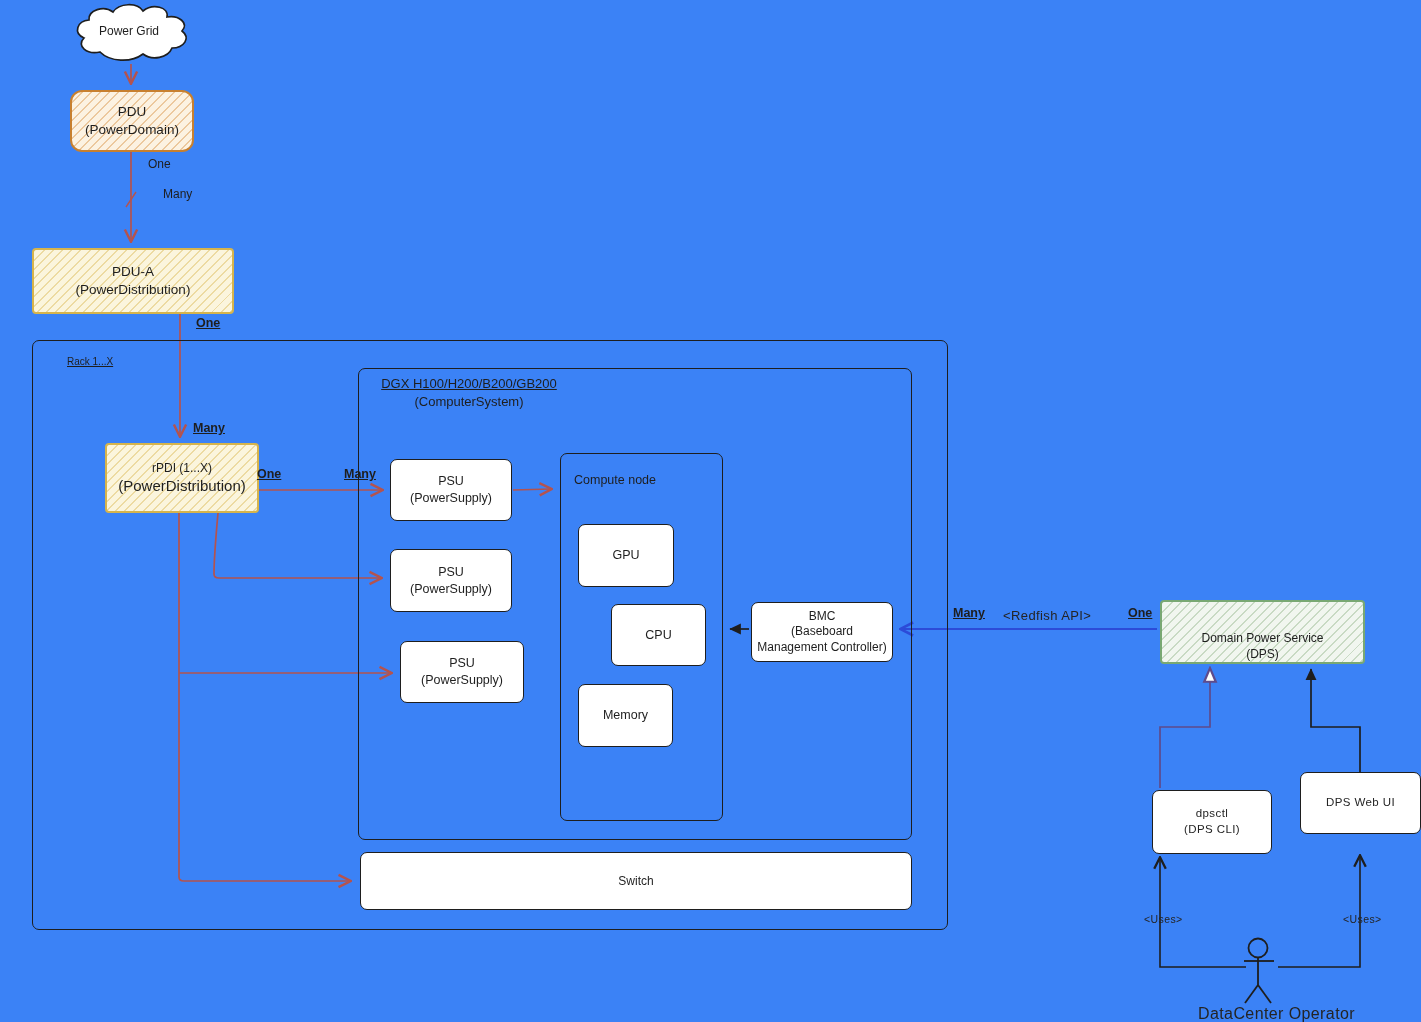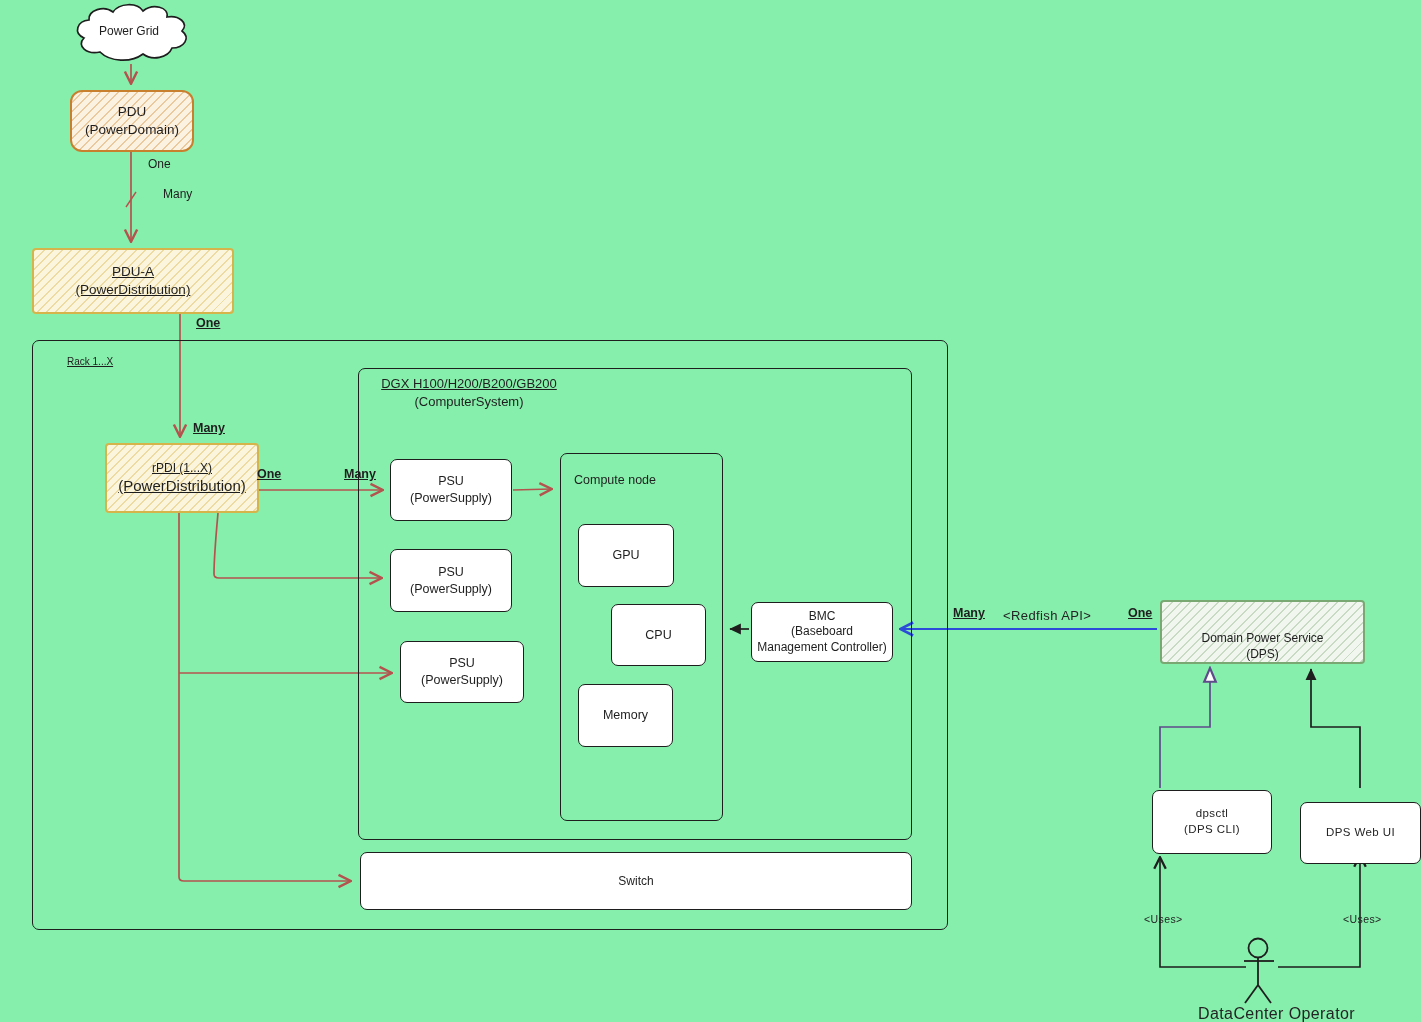--- a/index.html
+++ b/index.html
@@ -1,26 +1,26 @@
 <!DOCTYPE html>
 <html><head>
 <meta charset="utf-8">
 <style>
   html,body{margin:0;padding:0;background:#fff;}
-  #canvas{position:relative;width:1421px;height:1022px;background:#86efac;overflow:hidden;
+  #canvas{position:relative;width:1421px;height:1022px;background:#3b82f6;overflow:hidden;
           font-family:"Liberation Sans","DejaVu Sans",sans-serif;color:#1e1e1e;}
   svg.layer{position:absolute;left:0;top:0;pointer-events:none;}
   .box{position:absolute;border:1.7px solid #1e1e1e;border-radius:7px;background:#fff;
        display:flex;flex-direction:column;align-items:center;justify-content:center;
        text-align:center;font-size:12.5px;line-height:1.35;}
   .container-box{background:transparent;align-items:flex-start;justify-content:flex-start;}
   .hatch-orange{border:2px solid #c8802f;border-radius:12px;
        background:repeating-linear-gradient(135deg,rgba(214,142,62,.42) 0 1.4px,rgba(0,0,0,0) 1.4px 6.5px),#fcf2e2;}
   .hatch-yellow{border:2px solid #d6b44c;border-radius:4px;
-       background:repeating-linear-gradient(135deg,rgba(219,186,88,.45) 0 1.4px,rgba(0,0,0,0) 1.4px 6.5px),#fbf5dd;text-decoration:underline;}
+       background:repeating-linear-gradient(135deg,rgba(219,186,88,.45) 0 1.4px,rgba(0,0,0,0) 1.4px 6.5px),#fbf5dd;}
   .hatch-green{border:2px solid #79a873;border-radius:4px;
        background:repeating-linear-gradient(135deg,rgba(134,172,124,.38) 0 1.4px,rgba(0,0,0,0) 1.4px 6.5px),#f1f6ef;}
   .lbl{position:absolute;font-size:12px;white-space:nowrap;color:#1e1e1e;}
   .lbl.bu{font-weight:bold;text-decoration:underline;font-size:12.5px;}
   .hand{font-size:11.5px;letter-spacing:.4px;color:#242424;}
   .u{text-decoration:underline;}
   .hdr{position:absolute;text-align:center;font-size:13px;line-height:1.35;}
   .sm{font-size:12px;}
 </style>
 </head>
@@ -156,21 +156,21 @@
 
   <div class="box hatch-green sm" style="left:1160px;top:600px;width:201px;height:60px;justify-content:flex-end;">
     <span>Domain Power Service</span>
     <span>(DPS)</span>
   </div>
 
   <div class="box hand" style="left:1152px;top:790px;width:118px;height:62px;">
     <span>dpsctl</span>
     <span>(DPS CLI)</span>
   </div>
-  <div class="box hand" style="left:1300px;top:802px;width:119px;height:60px;">
+  <div class="box hand" style="left:1300px;top:772px;width:119px;height:60px;">
     <span>DPS Web UI</span>
   </div>
 
   <div class="lbl hand" style="left:1144px;top:913px;font-size:10.5px;">&lt;Uses&gt;</div>
   <div class="lbl hand" style="left:1343px;top:913px;font-size:10.5px;">&lt;Uses&gt;</div>
 
   <div class="lbl hand" style="left:1198px;top:1005px;width:130px;text-align:center;font-size:16px;">DataCenter Operator</div>
 
 </div>
 

